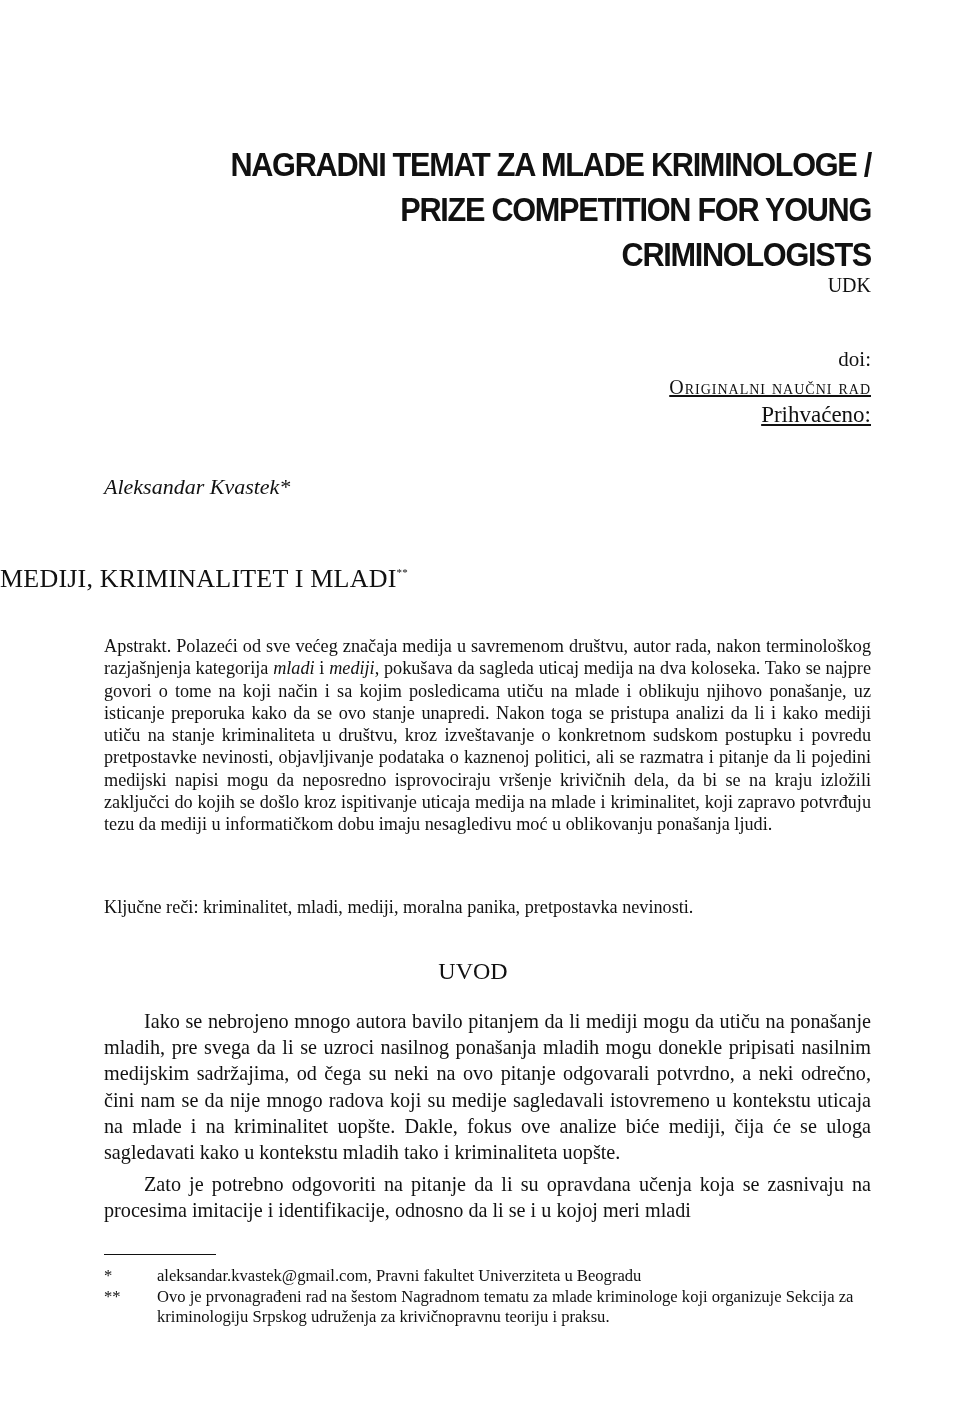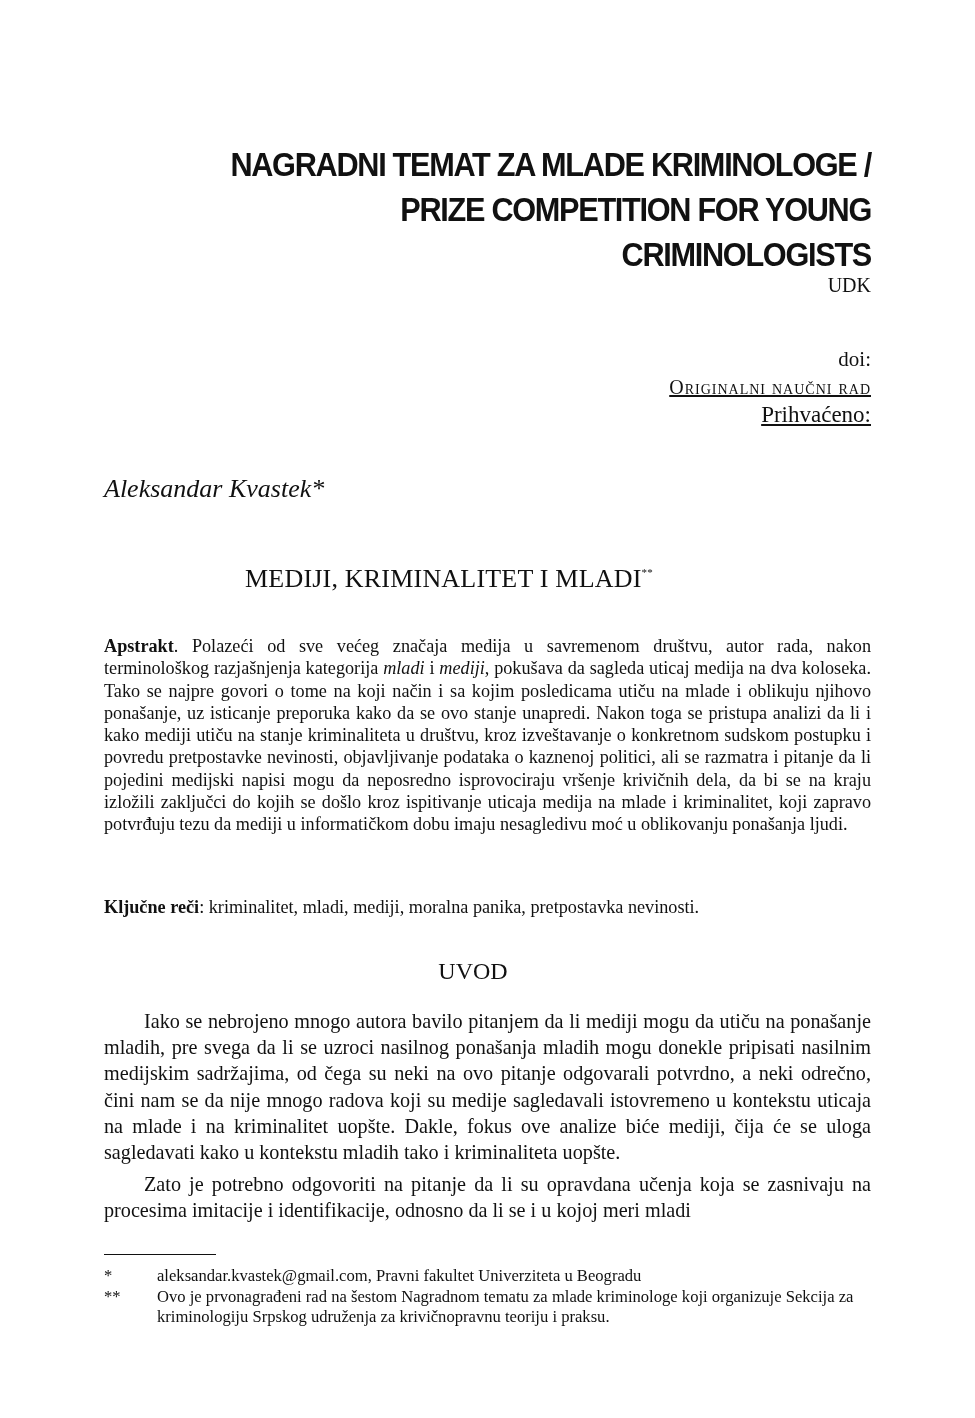--- a/index.html
+++ b/index.html
@@ -9,34 +9,34 @@
   .section-header {
     position: absolute; right: 104px; top: 142px; width: 780px;
     text-align: right; font-family: "Liberation Sans", "DejaVu Sans", sans-serif;
     font-weight: bold; font-size: 33px; line-height: 45px; letter-spacing: -1.4px;
     transform: scaleX(0.93); transform-origin: right top;
   }
   .udk { position: absolute; right: 104px; top: 274px; font-size: 20px; text-align: right; }
   .meta-block { position: absolute; right: 104px; top: 345px; text-align: right; font-size: 21px; line-height: 28px; }
   .meta-block .smallcaps { font-variant: small-caps; letter-spacing: 1px; font-size: 20px; text-decoration: underline; }
   .meta-block .accepted { font-size: 23px; text-decoration: underline; }
-  .author { position: absolute; left: 104px; top: 474px; font-style: italic; font-size: 26px; }
-  .article-title { position: absolute; left: 0; width: 898px; top: 564px; text-align: center; font-size: 26px; letter-spacing: 0.2px; }
+  .author { position: absolute; left: 104px; top: 474px; font-style: italic; font-size: 22px; }
+  .article-title { position: absolute; left: 0; width: 898px; top: 564px; text-align: left; font-size: 26px; letter-spacing: 0.2px; }
   .article-title sup { font-size: 11px; vertical-align: top; position: relative; top: 2px; }
   .abstract { position: absolute; left: 104px; width: 767px; top: 635px; font-size: 18.2px; line-height: 22.3px; text-align: justify; }
   .keywords { position: absolute; left: 104px; width: 767px; top: 896px; font-size: 18.2px; line-height: 22px; }
   .section-title { position: absolute; left: 0; width: 946px; top: 958px; text-align: center; font-size: 24px; }
   .body-text { position: absolute; left: 104px; width: 767px; top: 1008px; font-size: 20.2px; line-height: 26.2px; text-align: justify; }
   .body-text p { margin: 0 0 6px 0; text-indent: 40px; }
   .footnote-rule { position: absolute; left: 104px; top: 1254px; width: 112px; height: 0; border-top: 1px solid #111; }
   .footnotes { position: absolute; left: 104px; width: 770px; top: 1266px; font-size: 16.6px; line-height: 20.5px; }
   .fn { display: flex; }
   .fn .mark { width: 42px; flex: none; }
   .fn .text { flex: 1; margin-left: 11px; }
-  b { font-weight: bold; }
+  b { font-weight: normal; }
 </style>
 </head>
 <body>
 
 <div class="page">
 
   <div class="section-header">
     <div>NAGRADNI TEMAT ZA MLADE KRIMINOLOGE /</div>
     <div>PRIZE COMPETITION FOR YOUNG</div>
     <div>CRIMINOLOGISTS</div>

